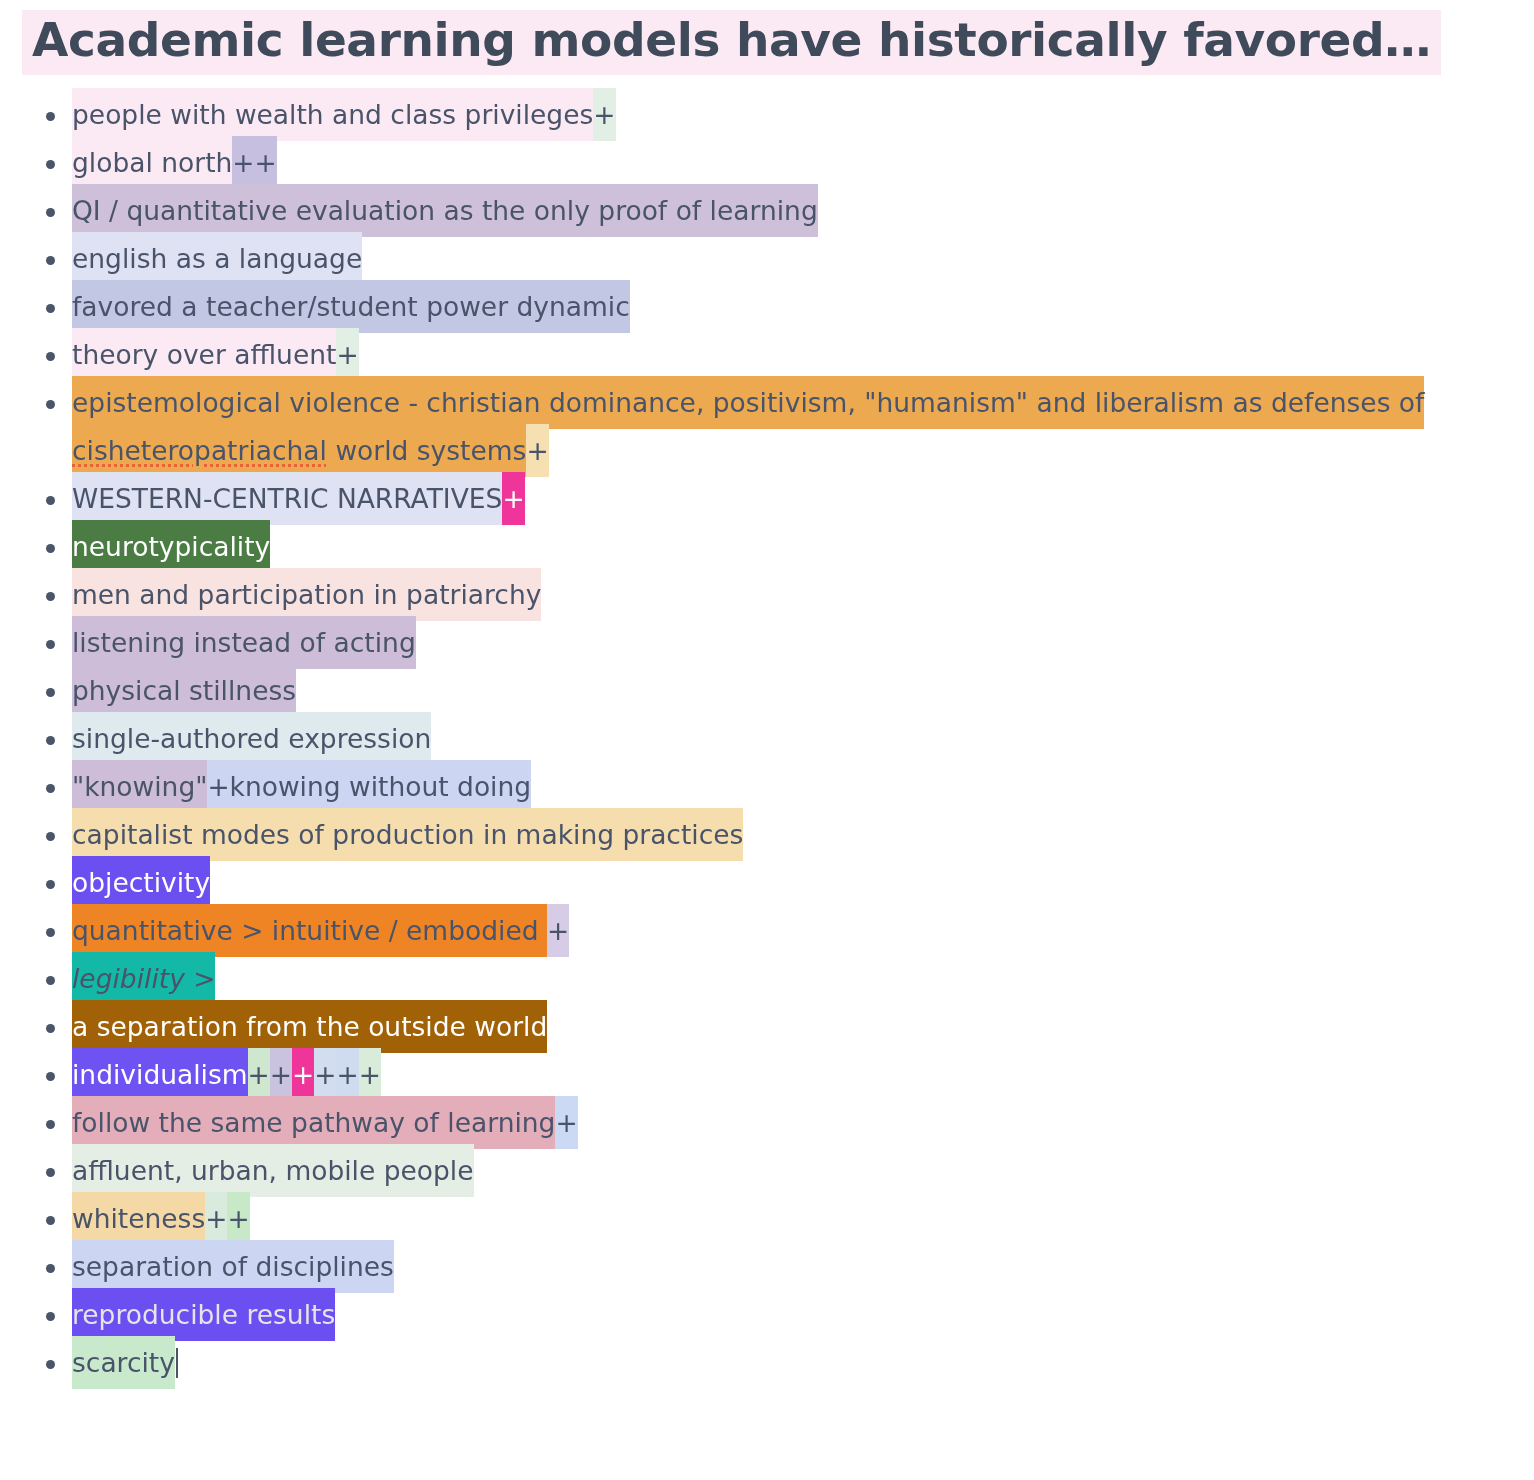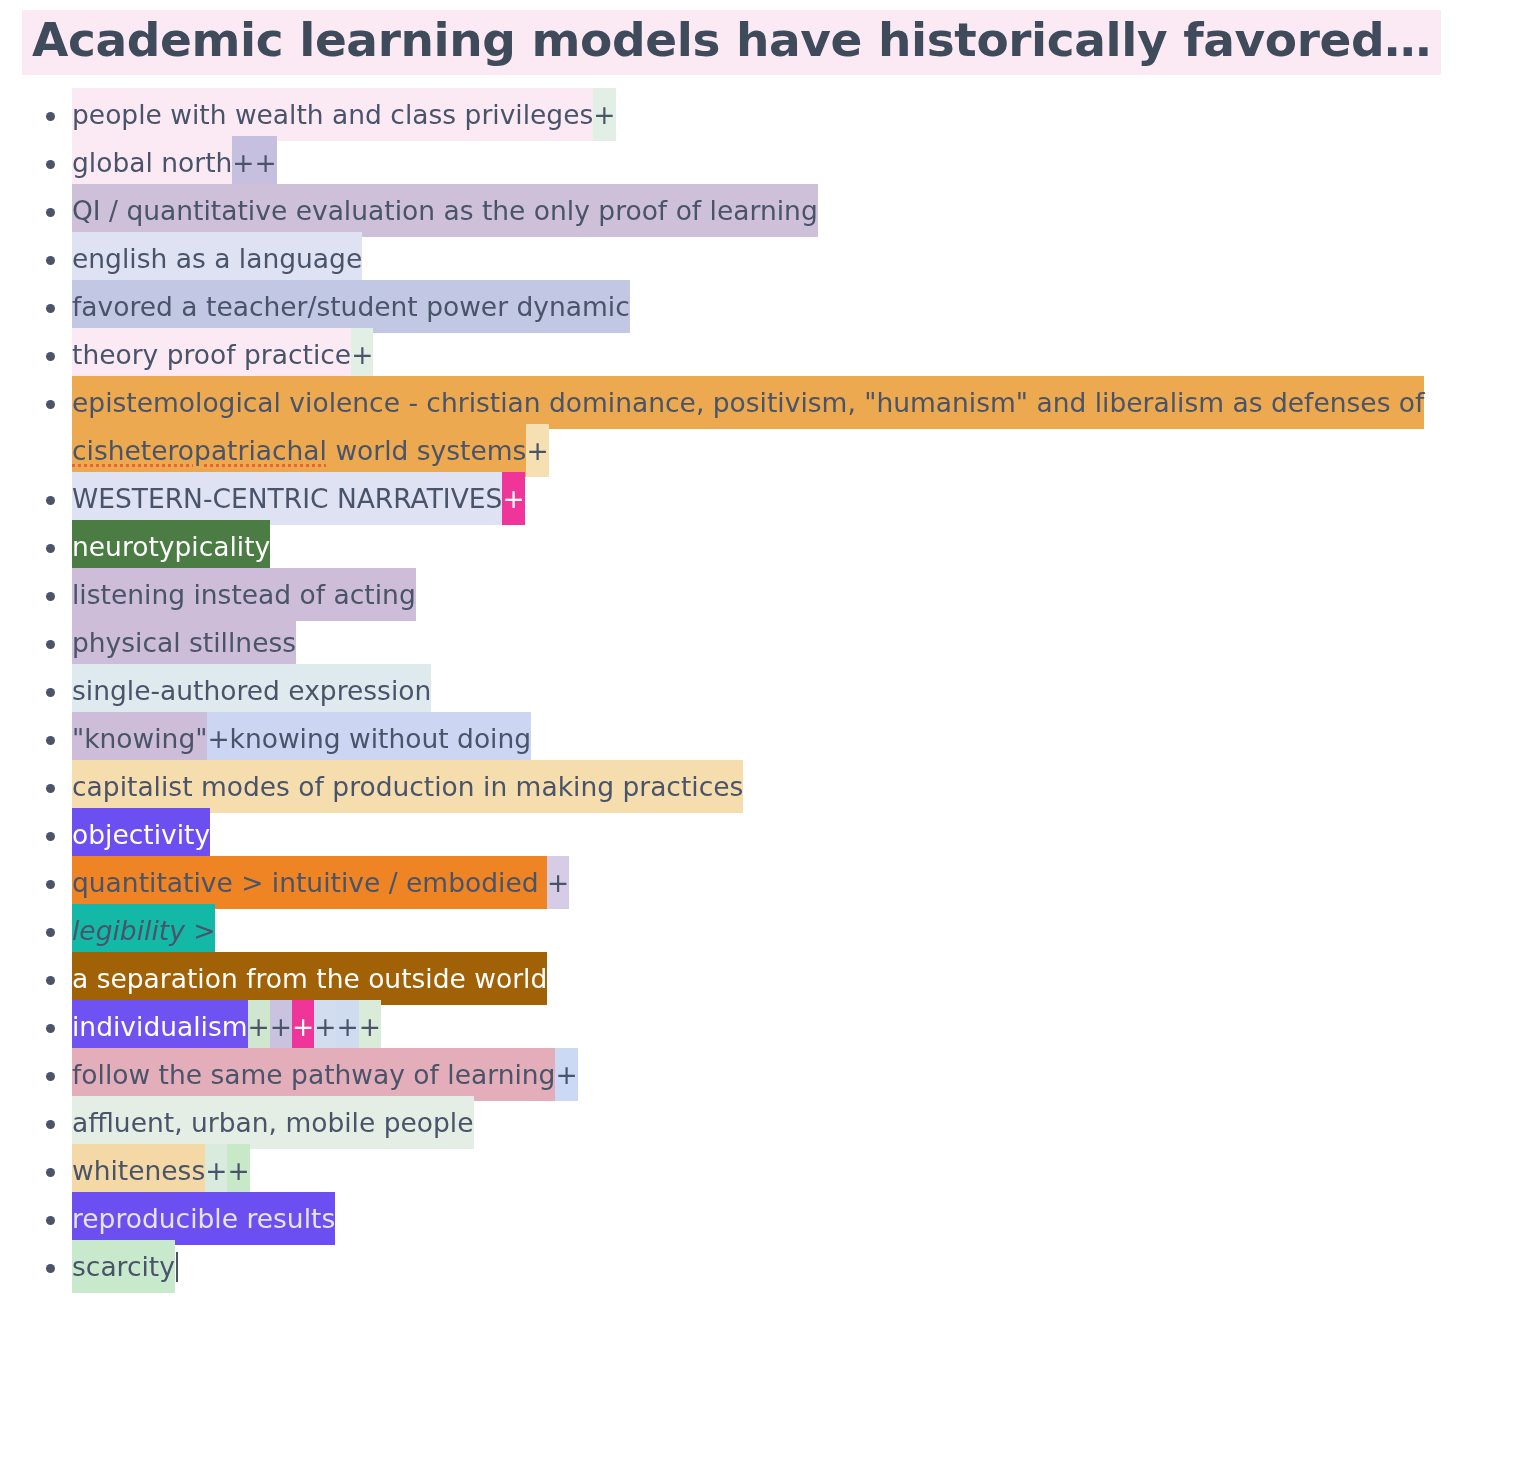--- a/index.html
+++ b/index.html
@@ -140,34 +140,36 @@
   <div class="title-wrap">
     <h1 class="doc-title">Academic learning models have historically favored…</h1>
   </div>
 
   <ul class="bullet-list">
       <li><span class="hl c-pink" style="background-color: rgb(251, 234, 243);">people with wealth and class privileges</span><span class="hl c-mintpale" style="background-color: rgb(226, 239, 228);">+</span></li>
       <li><span class="hl c-pink" style="background-color: rgb(251, 234, 243);">global north</span><span class="hl c-lavender" style="background-color: rgb(199, 191, 223);">++</span></li>
       <li><span class="hl c-mauve" style="background-color: rgb(207, 192, 217);">QI / quantitative evaluation as the only proof of learning</span></li>
       <li><span class="hl c-periwinkle" style="background-color: rgb(222, 226, 242);">english as a language</span></li>
       <li><span class="hl c-bluegrey" style="background-color: rgb(194, 199, 227);">favored a teacher/student power dynamic</span></li>
-      <li><span class="hl c-pink" style="background-color: rgb(251, 234, 243);">theory proof practice</span><span class="hl c-mintpale" style="background-color: rgb(226, 239, 228);">+</span></li>
+      <li><span class="hl c-pink" style="background-color: rgb(251, 234, 243);">theory over affluent</span><span class="hl c-mintpale" style="background-color: rgb(226, 239, 228);">+</span></li>
       <li class="wrap-item"><span class="hl c-orange" style="background-color: rgb(237, 169, 79);">epistemological violence - christian dominance, positivism, "humanism" and liberalism as defenses of </span><span class="hl c-orange" style="background-color: rgb(237, 169, 79);"><span class="misspell">cisheteropatriachal</span></span><span class="hl c-orange" style="background-color: rgb(237, 169, 79);"> world systems</span><span class="hl c-orangepale" style="background-color: rgb(246, 223, 176);">+</span></li>
       <li><span class="hl c-periwinkle" style="background-color: rgb(222, 226, 242);">WESTERN-CENTRIC NARRATIVES</span><span class="hl c-magenta" style="background-color: rgb(240, 53, 154);">+</span></li>
       <li><span class="hl c-darkgreen" style="background-color: rgb(74, 124, 67);">neurotypicality</span></li>
+      <li><span class="hl c-blush" style="background-color: rgb(249, 227, 225);">men and participation in patriarchy</span></li>
       <li><span class="hl c-lilacsoft" style="background-color: rgb(205, 189, 216);">listening instead of acting</span></li>
       <li><span class="hl c-lilacsoft" style="background-color: rgb(205, 189, 216);">physical stillness</span></li>
       <li><span class="hl c-icy" style="background-color: rgb(223, 234, 239);">single-authored expression</span></li>
       <li><span class="hl c-lilacsoft" style="background-color: rgb(205, 189, 216);">"knowing"</span><span class="hl c-lavblue" style="background-color: rgb(204, 214, 242); text-align: center;">+knowing without doing</span></li>
       <li><span class="hl c-sand" style="background-color: rgb(245, 221, 174);">capitalist modes of production in making practices</span></li>
       <li><span class="hl c-violet" style="background-color: rgb(108, 79, 240);">objectivity</span></li>
       <li><span class="hl c-orangeburnt" style="background-color: rgb(238, 132, 36);">quantitative &gt; intuitive / embodied </span><span class="hl c-lavpale" style="background-color: rgb(214, 204, 230);">+</span></li>
       <li><span class="hl c-orangeburnt" style="background-color: #14b8a6; font-style: italic;">legibility &gt;</span></li>
       <li><span class="hl c-slate" style="background-color: #a16207;">a separation from the outside world</span></li>
       <li><span class="hl c-indigo" style="background-color: rgb(110, 83, 242);">individualism</span><span class="hl c-mintsoft" style="background-color: rgb(207, 230, 207);">+</span><span class="hl c-lilacfaint" style="background-color: rgb(201, 195, 223);">+</span><span class="hl c-magenta" style="background-color: rgb(240, 53, 154);">+</span><span class="hl c-iceblue" style="background-color: rgb(210, 222, 240);">+</span><span class="hl c-icepale" style="background-color: rgb(207, 220, 240);">+</span><span class="hl c-mintfaint" style="background-color: rgb(217, 236, 217);">+</span></li>
       <li><span class="hl c-rose" style="background-color: rgb(227, 174, 185);">follow the same pathway of learning</span><span class="hl c-skypale" style="background-color: rgb(204, 217, 245);">+</span></li>
       <li><span class="hl c-sage" style="background-color: rgb(228, 238, 228);">affluent, urban, mobile people</span></li>
       <li><span class="hl c-tanwarm" style="background-color: rgb(244, 217, 166);">whiteness</span><span class="hl c-mintcool" style="background-color: rgb(217, 235, 221);">+</span><span class="hl c-mintgreen" style="background-color: rgb(200, 233, 200);">+</span></li>
+      <li><span class="hl c-bluepale" style="background-color: rgb(204, 214, 242);">separation of disciplines</span></li>
       <li><span class="hl c-violetdeep" style="background-color: rgb(108, 79, 240);">reproducible results</span></li>
       <li><span class="hl c-mintend" style="background-color: rgb(201, 233, 204);">scarcity</span><span class="caret"></span></li>
     </ul>
 
 </div>
 
 </body></html>

